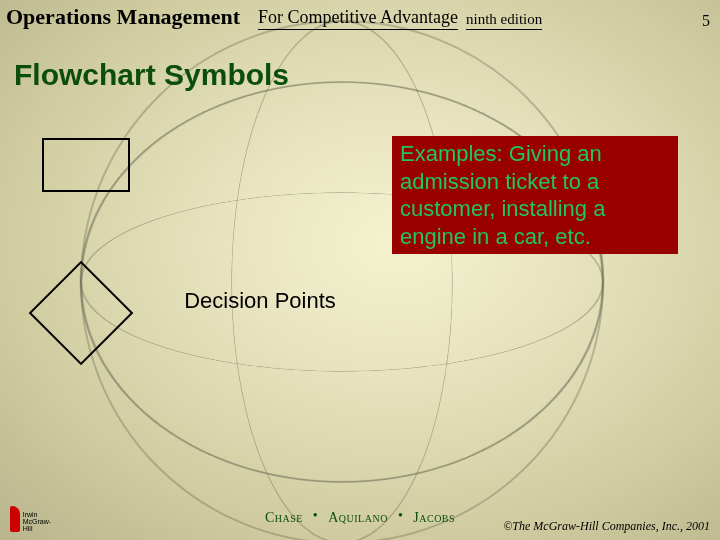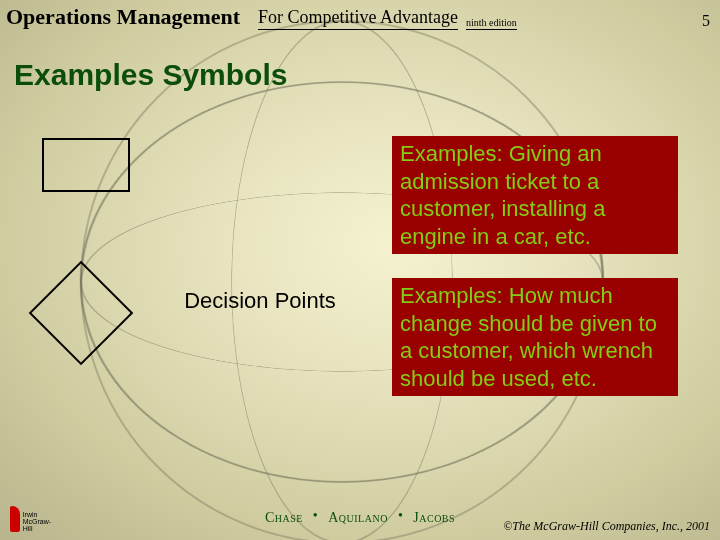--- a/index.html
+++ b/index.html
@@ -45,21 +45,21 @@
     font-weight: bold;
   }
   .header .book-title2 {
     font-size: 18px;
     color: #000;
     margin-left: 18px;
     border-bottom: 1px solid #000;
     padding-bottom: 1px;
   }
   .header .edition {
-    font-size: 10px;
+    font-size: 15px;
     color: #000;
     margin-left: 8px;
     border-bottom: 1px solid #000;
     padding-bottom: 1px;
   }
   .header .pagenum {
     margin-left: auto;
     font-size: 16px;
     color: #000;
   }
@@ -105,21 +105,21 @@
   .label.l1 { left: 150px; top: 142px; }
   .label.l2 { left: 150px; top: 288px; }
 
   .example-box {
     position: absolute;
     left: 392px;
     width: 270px;
     font-family: Arial, Helvetica, sans-serif;
     font-size: 22px;
     line-height: 1.25;
-    color: #84cc16;
+    color: #22c55e;
     background: #990000;
     padding: 4px 8px;
   }
   .example-box.e1 { top: 136px; }
   .example-box.e2 { top: 278px; }
 
   .authors {
     position: absolute;
     bottom: 14px;
     left: 0;
@@ -183,28 +183,27 @@
   <div class="wire d"></div>
   <div class="wire e"></div>
 
   <div class="header">
     <span class="book-title1">Operations Management</span>
     <span class="book-title2">For Competitive Advantage</span>
     <span class="edition">ninth edition</span>
     <span class="pagenum">5</span>
   </div>
 
-  <div class="title">Examples Symbols</div>
+  <div class="title">Flowchart Symbols</div>
 
   <div class="symbol-rect"></div>
   <div class="example-box e1">Examples: Giving an admission ticket to a customer, installing a engine in a car, etc.</div>
 
   <div class="symbol-diamond"></div>
   <div class="label l2">Decision Points</div>
-  <div class="example-box e2">Examples: How much change should be given to a customer, which wrench should be used, etc.</div>
 
   <div class="authors">
     <span class="smallcaps">Chase</span>
     <span class="dot">•</span>
     <span class="smallcaps">Aquilano</span>
     <span class="dot">•</span>
     <span class="smallcaps">Jacobs</span>
   </div>
 
   <div class="logo">

